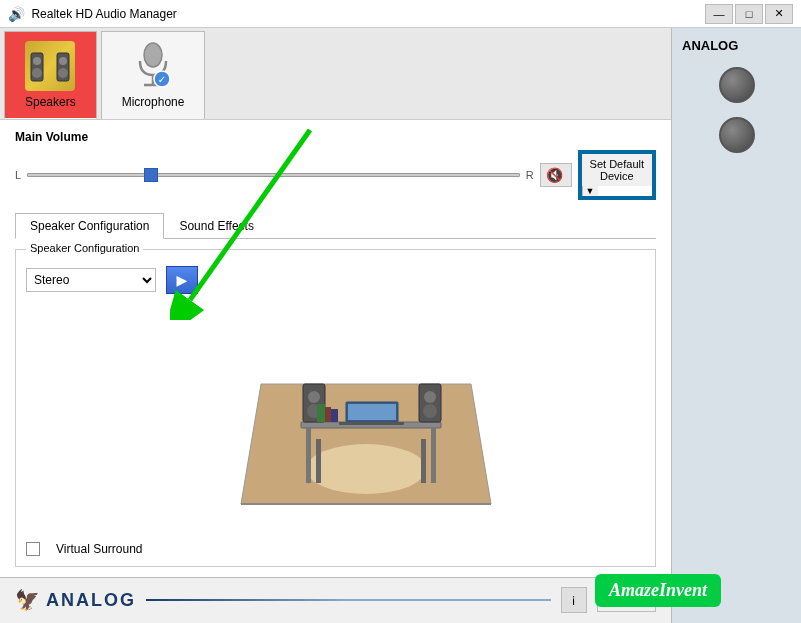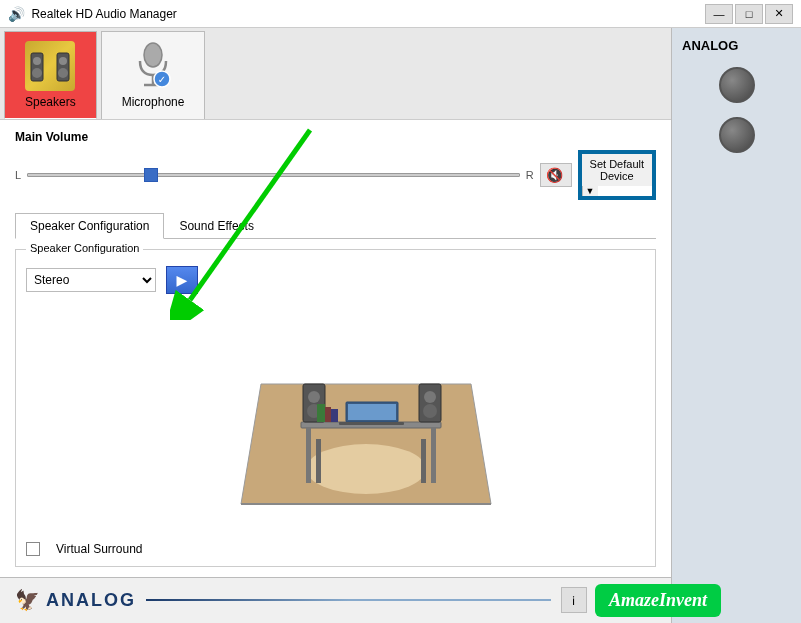--- a/index.html
+++ b/index.html
@@ -329,21 +329,21 @@
       padding: 4px 20px;
       background: #f0f0f0;
       border: 1px solid #bbb;
       cursor: pointer;
       font-size: 12px;
     }
 
     
     .watermark {
       position: absolute;
-      bottom: 6px;
+      bottom: 16px;
       right: 80px;
       background: #00cc44;
       color: white;
       font-size: 18px;
       font-weight: bold;
       font-style: italic;
       padding: 6px 14px;
       border-radius: 6px;
       font-family: Georgia, serif;
       z-index: 100;

